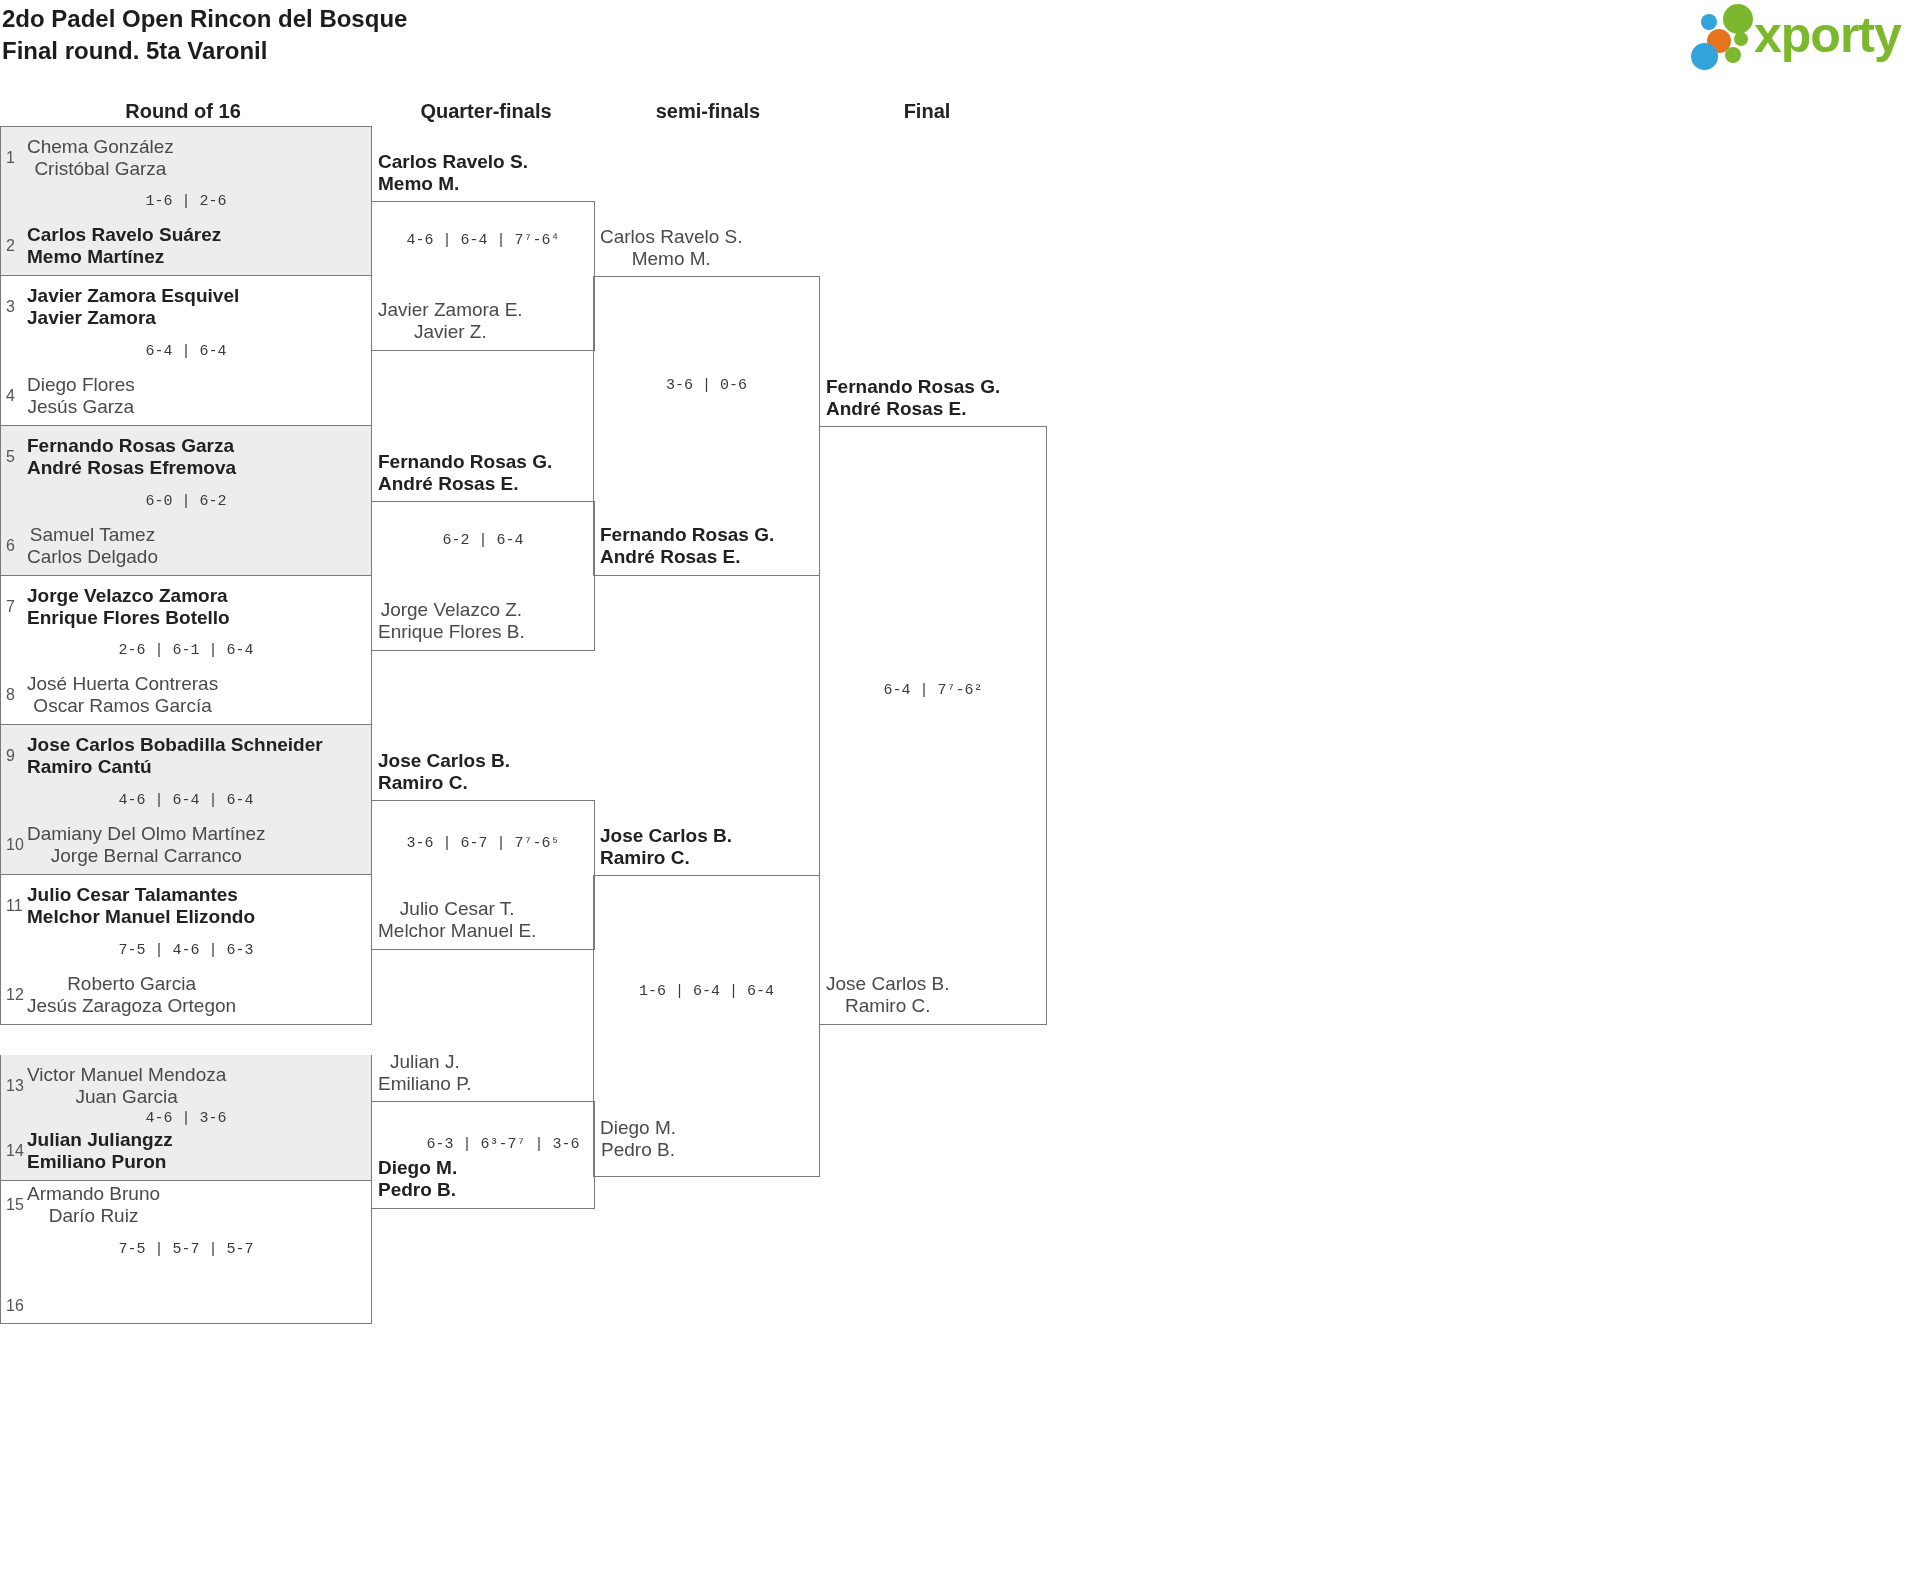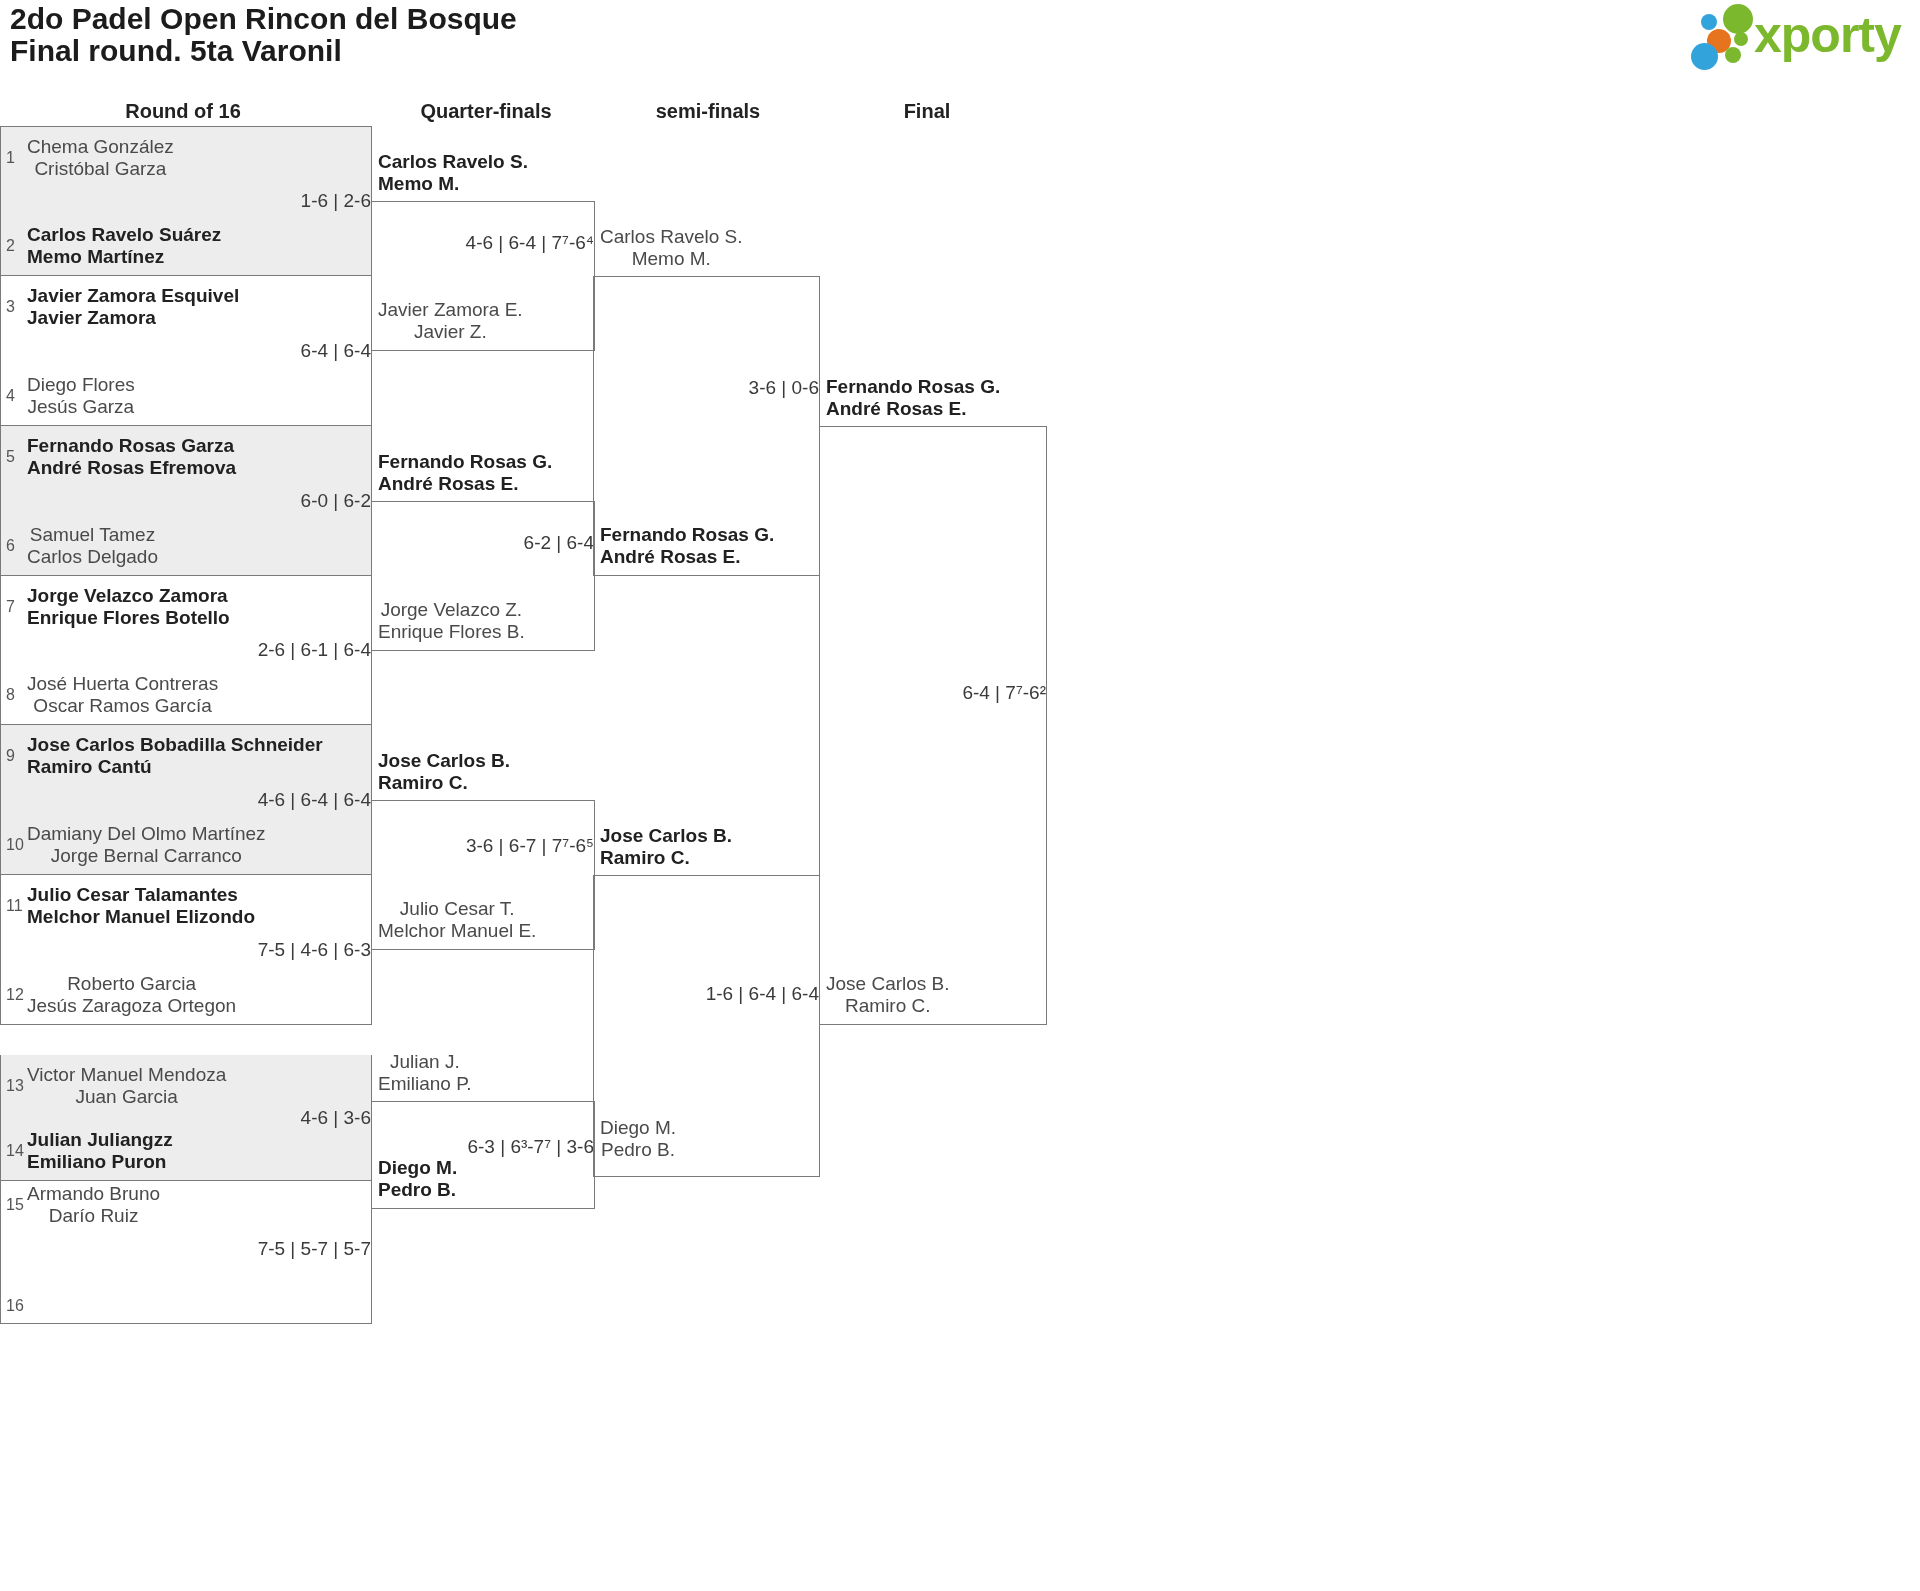--- a/index.html
+++ b/index.html
@@ -1,19 +1,19 @@
 <!DOCTYPE html>
 <html><head>
 <meta charset="utf-8">
 <style>
   html,body{margin:0;padding:0;background:#ffffff;}
   .page{position:relative;width:1920px;height:1591px;background:#fff;overflow:hidden;
         font-family:"Liberation Sans","DejaVu Sans",sans-serif;color:#222;}
   
-  .title{position:absolute;left:10px;top:3px;font-size:30px;font-weight:700;line-height:32px;color:#1c1c1c;}
+  .title{position:absolute;left:2px;top:3px;font-size:24px;font-weight:700;line-height:32px;color:#1c1c1c;}
   
   .logo{position:absolute;left:1688px;top:0;width:232px;height:78px;}
   .dot{position:absolute;border-radius:50%;}
   .logo-text{position:absolute;left:66px;top:6px;font-size:50px;font-weight:800;letter-spacing:-1px;line-height:58px;}
   
   .colhead{position:absolute;top:100px;width:220px;text-align:center;font-size:20px;font-weight:600;color:#222;}
   
   .match{position:absolute;box-sizing:border-box;border:1px solid #7a7a7a;background:transparent;}
   .r16{left:0;width:372px;border-top:none;}
   .r16.first{border-top:1px solid #7a7a7a;}
@@ -23,21 +23,21 @@
   .fin{left:819px;width:228px;}
   
   .pair{position:absolute;left:5px;display:flex;align-items:center;gap:3px;}
   .pair.p1{top:9px;}
   .pair.p2{bottom:8px;}
   .seed{width:18px;flex:none;font-size:16px;color:#555;}
   .t{font-size:19px;line-height:21.5px;}
   .t span{display:block;white-space:nowrap;}
   .t.w{font-weight:700;color:#212121;}
   .t.l{font-weight:400;color:#4a4a4a;text-align:center;}
-  .score{position:absolute;left:0;right:0;text-align:right;font-size:19px;color:#3a3a3a;white-space:nowrap;}
+  .score{position:absolute;left:0;right:0;text-align:center;font-size:15px;color:#3a3a3a;white-space:nowrap;font-family:Liberation Mono, monospace;}
   .score.mid{top:50%;transform:translateY(-50%);}
   
   .above{position:absolute;left:6px;bottom:calc(100% + 8px);}
   .inside{position:absolute;left:6px;bottom:8px;}
 </style>
 </head>
 <body>
 
 <div class="page">
 

